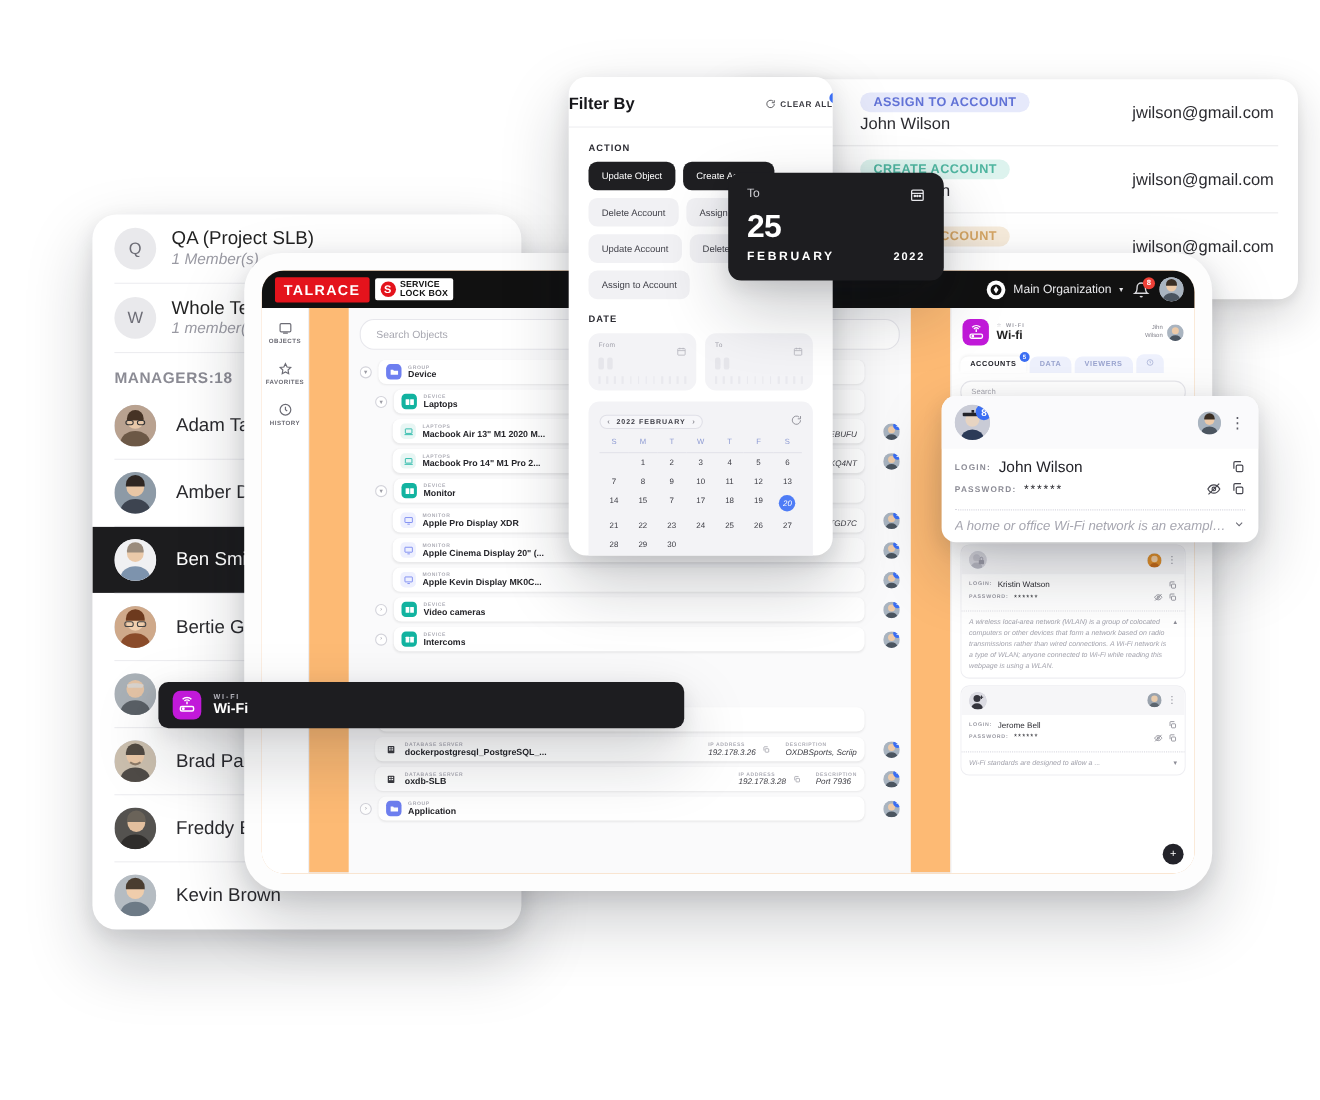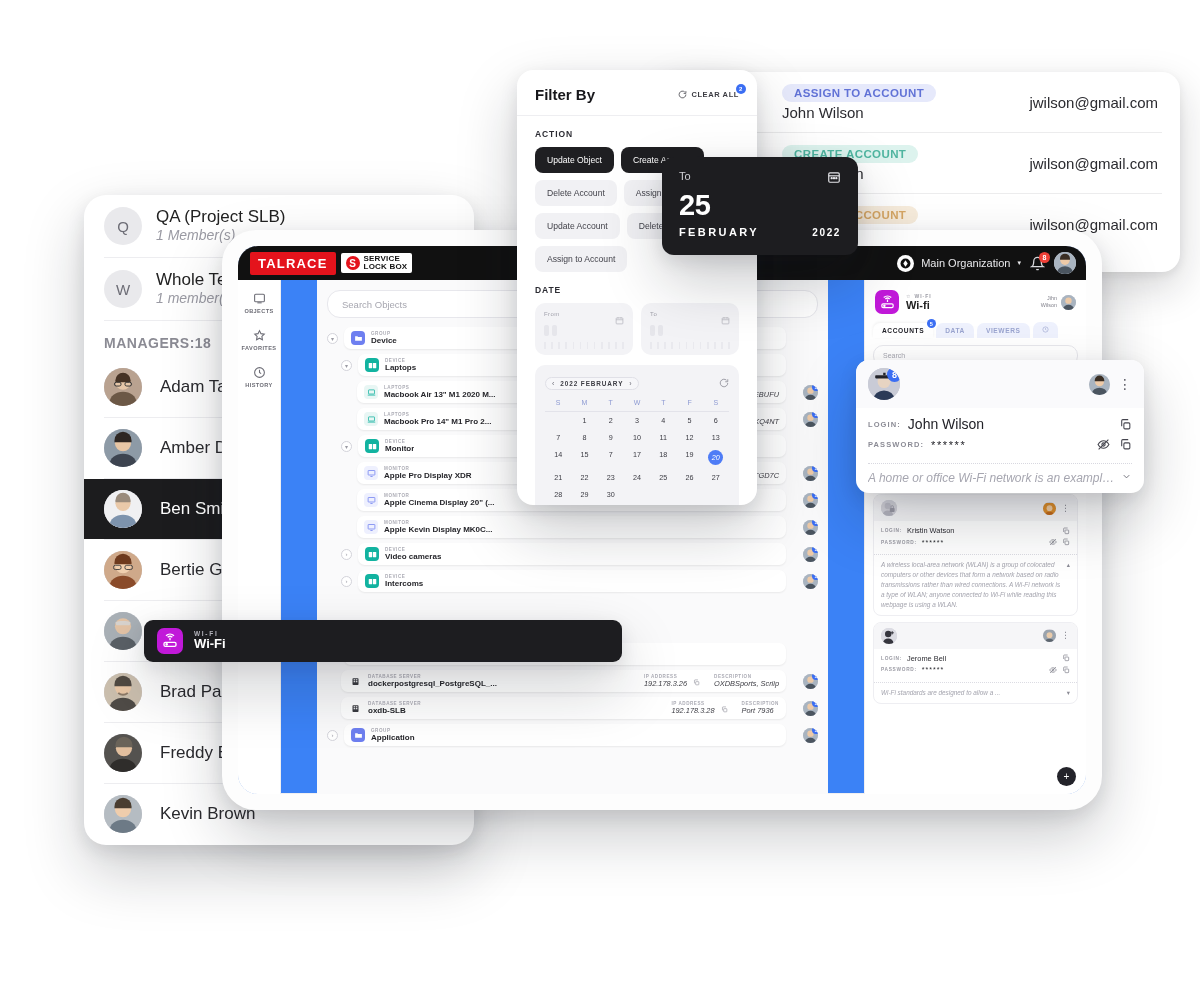--- a/index.html
+++ b/index.html
@@ -51,21 +51,21 @@
   .b-create{background:#ddf3ee;color:#4fb5a0;}
   .b-update{background:#f7ecdc;color:#d7a765;}
   .log-user{font-size:15px;color:#2b2b30;}
   .log-mail{font-size:15px;color:#2b2b30;white-space:nowrap;}
 
   
   #tablet{
     left:222px;top:230px;width:880px;height:580px;background:#fdfdfd;border-radius:34px;
     padding:16px;box-sizing:border-box;
   }
-  #tablet .screen{width:100%;height:100%;background:#3b82f6;border-radius:20px;overflow:hidden;
+  #tablet .screen{width:100%;height:100%;background:#fdba74;border-radius:20px;overflow:hidden;
     display:flex;flex-direction:column;box-shadow:inset 0 0 0 1px #efeff2;}
   .t-topbar{height:34px;background:#111;display:flex;align-items:center;justify-content:space-between;
     padding:0 10px;flex:none;}
   .logo-wrap{display:flex;align-items:center;gap:5px;background:#111;padding:2px 2px;}
   .logo-red{background:#e4131c;color:#fff;font-weight:800;font-size:13px;letter-spacing:1.2px;
     padding:4px 8px;border-radius:2px;}
   .logo-slb{background:#fff;border-radius:2px;padding:2px 5px;display:flex;align-items:center;gap:4px;}
   .slb-mark{width:14px;height:14px;border-radius:50%;background:#e4131c;color:#fff;font-size:10px;
     font-weight:800;display:flex;align-items:center;justify-content:center;}
   .slb-txt{font-size:8px;line-height:1.05;font-weight:800;color:#111;letter-spacing:.2px;}
@@ -148,21 +148,21 @@
   .ficons svg{width:8px;height:8px;}
   .acct-note{border-top:1px dotted #dcdce3;padding:5px 7px;font-size:6.4px;line-height:1.55;color:#a3a3ad;
     font-style:italic;display:flex;gap:4px;}
   .fab{position:absolute;right:10px;bottom:8px;width:19px;height:19px;border-radius:50%;background:#23232a;
     color:#fff;display:flex;align-items:center;justify-content:center;font-size:10px;}
 
   
   #filter-card{
     left:517px;top:70px;width:240px;height:435px;background:#fff;border-radius:16px;overflow:hidden;
   }
-  .fc-head{display:flex;align-items:center;justify-content:space-between;padding:16px 18px 12px;
+  .fc-head{display:flex;align-items:center;justify-content:space-between;padding:16px 0 12px;
     border-bottom:1px solid #eeeef1;}
   .fc-title{font-size:15px;font-weight:700;color:#17171b;}
   .fc-clear{display:flex;align-items:center;gap:4px;font-size:7.5px;letter-spacing:.6px;font-weight:700;
     color:#3b3b42;position:relative;}
   .fc-clear svg{width:9px;height:9px;}
   .fc-clear-badge{position:absolute;top:-6px;right:-7px;width:10px;height:10px;border-radius:50%;
     background:#3b6ef3;color:#fff;font-size:6px;display:flex;align-items:center;justify-content:center;font-weight:700;}
   .fc-sec{font-size:8.5px;letter-spacing:.9px;font-weight:700;color:#2c2c33;padding:13px 18px 8px;}
   .chips{display:flex;flex-wrap:wrap;gap:7px;padding:0 18px;}
   .chip{height:26px;border-radius:8px;background:#f1f1f4;color:#43434b;font-size:8.6px;

